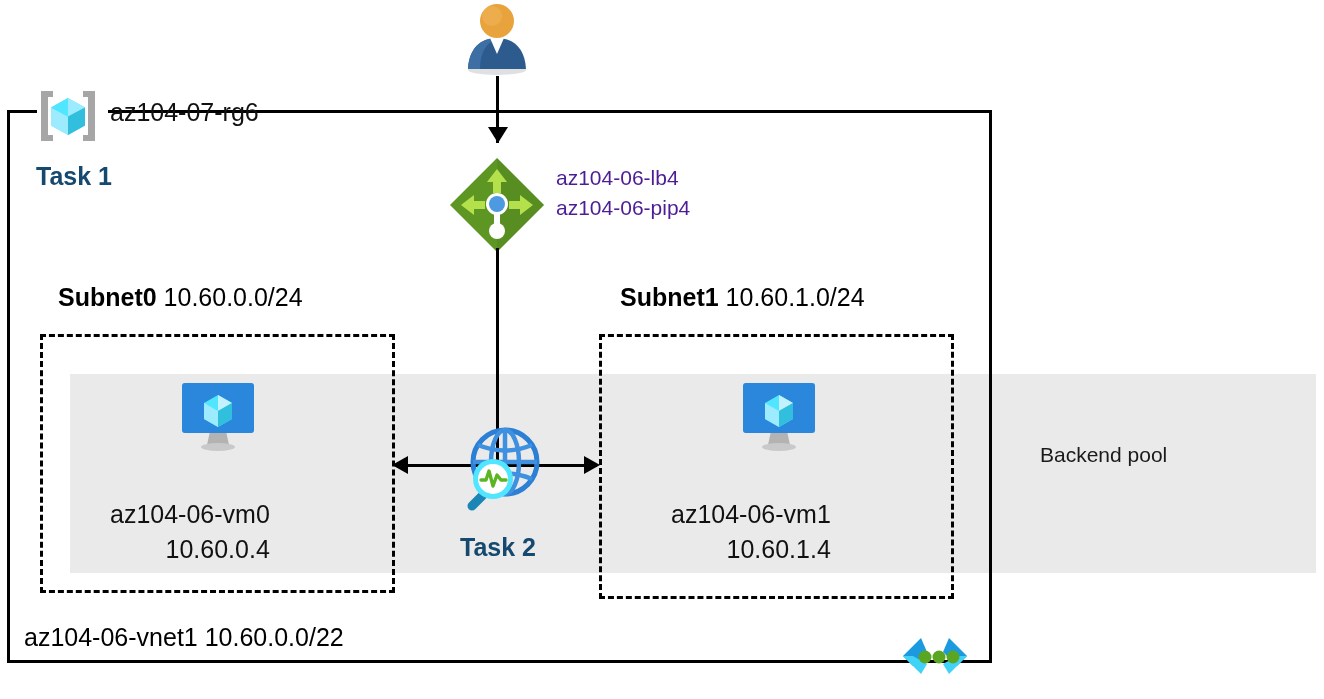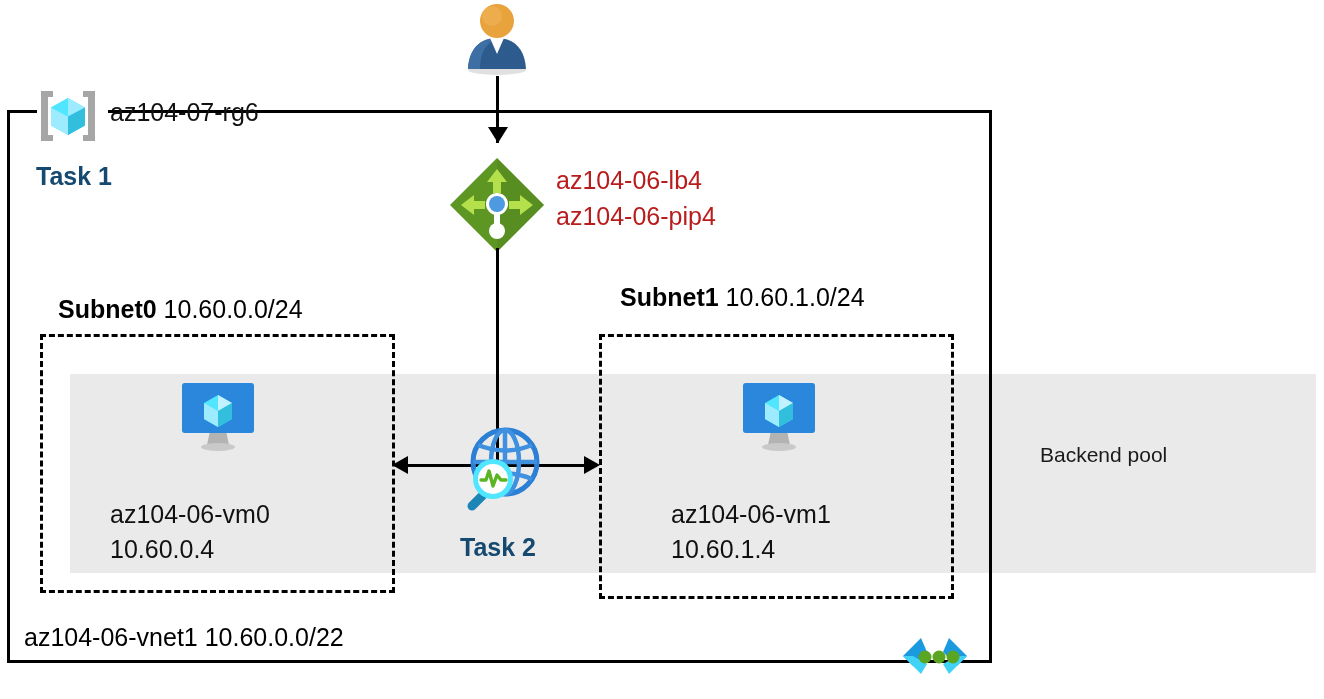--- a/index.html
+++ b/index.html
@@ -39,39 +39,39 @@
     box-sizing:border-box;
     background:transparent;
   }
   .subnet0-box{left:40px;top:334px;width:355px;height:259px;}
   .subnet1-box{left:599px;top:334px;width:355px;height:265px;}
 
   .subnet-title{
     position:absolute;font-size:25px;color:#000;white-space:nowrap;
   }
   .subnet-title b{font-weight:bold;}
-  .subnet0-title{left:58px;top:283px;margin-top:12px;}
+  .subnet0-title{left:58px;top:283px;}
   .subnet1-title{left:620px;top:283px;}
 
   
   .rg-name{
     position:absolute;left:110px;top:98px;font-size:25px;color:#111;white-space:nowrap;
   }
   .task-label{
     position:absolute;font-weight:bold;font-size:25px;color:#15496f;white-space:nowrap;
   }
   .task1{left:36px;top:162px;}
   .task2{left:447px;top:533px;margin-left:13px;}
 
   .lb-labels{
-    position:absolute;left:556px;top:163px;font-size:25px;color:#b91c1c;line-height:1.42;white-space:nowrap;
+    position:absolute;left:556px;top:163px;font-size:21px;color:#4c1d95;line-height:1.42;white-space:nowrap;
   }
 
   .vm-label{
-    position:absolute;font-size:25px;color:#111;line-height:1.38;text-align:left;white-space:nowrap;
+    position:absolute;font-size:25px;color:#111;line-height:1.38;text-align:right;white-space:nowrap;
   }
   .vm0-label{left:110px;top:497px;}
   .vm1-label{left:671px;top:497px;}
 
   .vnet-label{
     position:absolute;left:24px;top:623px;font-size:25px;color:#000;white-space:nowrap;
   }
 
   
   .line-v{position:absolute;background:#000;width:3px;}

